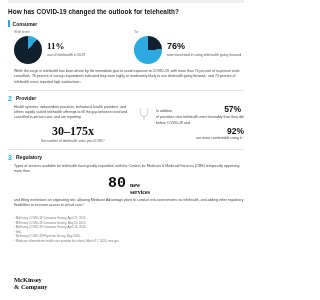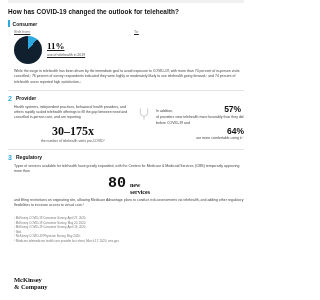--- a/index.html
+++ b/index.html
@@ -26,21 +26,21 @@
     min-width: 5px;
   }
   .sec-bar {
     width: 1.6px; height: 7px; background: #2ca9e1; display: inline-block;
   }
   .sec-label { font-size: 5px; font-weight: 700; color: #111; }
 
   .divider { height: 1px; background: #e3e3e3; width: 100%; }
 
   
-  .consumer-row { display: flex; gap: 10px; padding-left: 6px; margin-top: 2px; text-decoration: underline; }
+  .consumer-row { display: flex; gap: 10px; padding-left: 6px; margin-top: 2px; }
   .cons-col { flex: 1; }
   .small-cap { font-size: 3.6px; color: #6f6f6f; margin-bottom: 2px; }
   .pie-group { display: flex; align-items: center; gap: 5px; }
   .pie { width: 28px; height: 28px; border-radius: 50%; flex: none; }
   .pie11 {
     background: conic-gradient(#2ca9e1 0 11%, #10202e 11% 100%);
   }
   .pie76 {
     background: conic-gradient(#10202e 0 24%, #2ca9e1 24% 100%);
   }
@@ -112,20 +112,27 @@
           <div class="pie pie11"></div>
           <div class="pie-txt">
             <div class="pct">11%</div>
             <div class="pie-sub">use of telehealth in 2019</div>
           </div>
         </div>
       </div>
 
       <div class="cons-col">
         <div class="small-cap">To:</div>
+        <div class="pie-group">
+          <div class="pie pie76"></div>
+          <div class="pie-txt">
+            <div class="pct pct-sans">76%</div>
+            <div class="pie-sub">now interested in using telehealth going forward</div>
+          </div>
+        </div>
       </div>
     </div>
 
     <div class="body-para">While the surge in telehealth has been driven by the immediate goal to avoid exposure to COVID-19, with more than 70 percent of in-person visits cancelled,¹ 76 percent of survey respondents indicated they were highly or moderately likely to use telehealth going forward,² and 74 percent of telehealth users reported high satisfaction.³</div>
   </div>
 
   <div class="divider"></div>
 
   <div class="section">
     <div class="sec-head" style="margin-top:4px;">
@@ -145,21 +152,21 @@
         <line x1="12" y1="20" x2="12" y2="27" stroke="#9aa4ad" stroke-width="1.2"></line>
       </svg>
 
       <div class="prov-right">
         <div class="inline-stat">
           <span class="lead-in">In addition,</span>
           <span class="stat-num">57%</span>
         </div>
         <div class="stat-desc">of providers view telehealth more favorably than they did before COVID-19 and</div>
         <div class="stat-row2">
-          <span class="stat-num">64%</span>
+          <span class="stat-num">92%</span>
         </div>
         <div class="stat-desc-r">are more comfortable using it.⁵</div>
       </div>
     </div>
   </div>
 
   <div class="divider" style="margin-top:6px;"></div>
 
   <div class="section">
     <div class="sec-head" style="margin-top:4px;">

